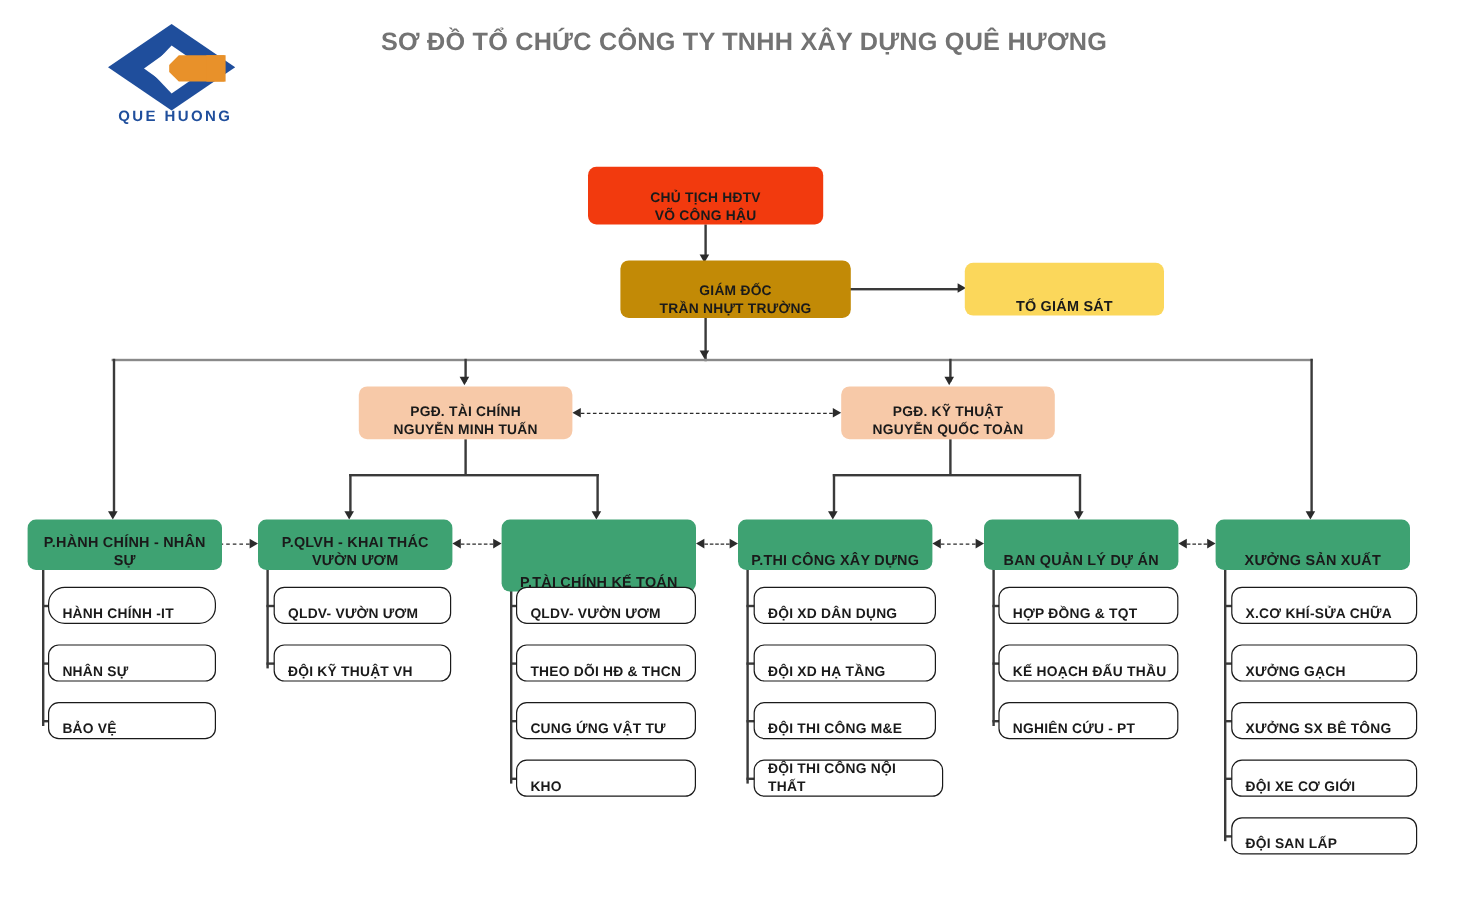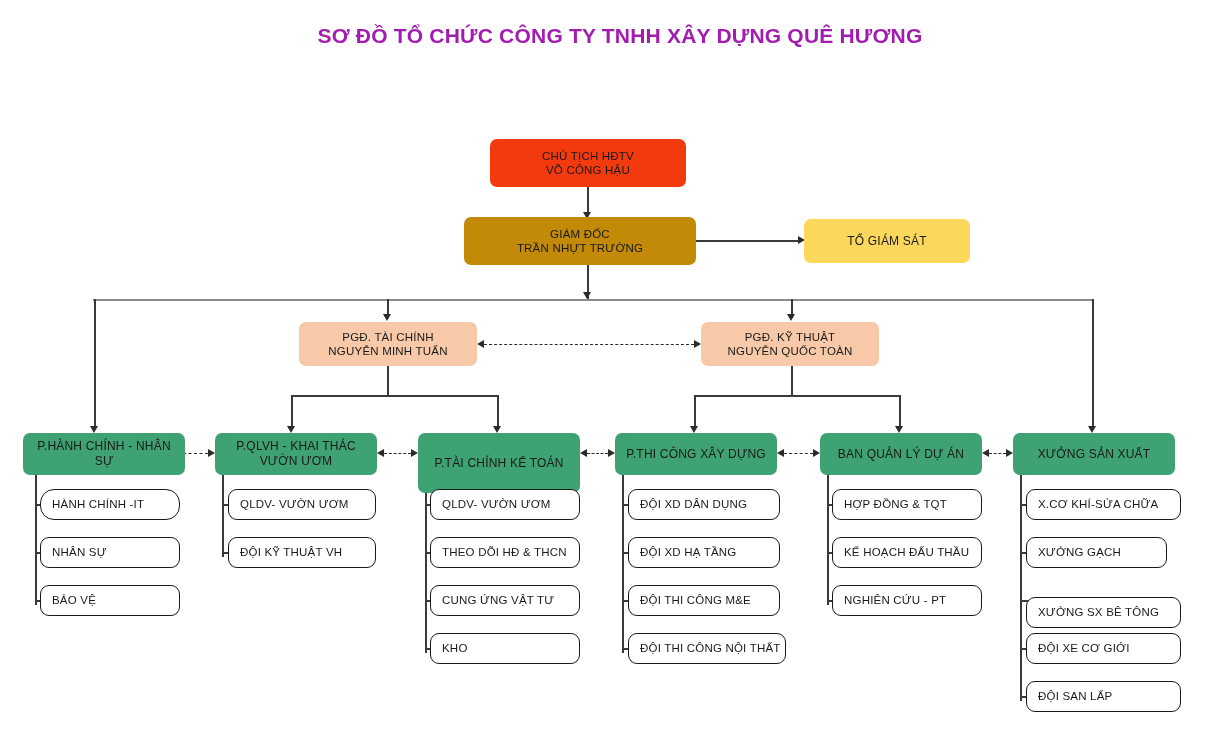--- a/index.html
+++ b/index.html
@@ -11,31 +11,31 @@
   }
   #root{position:relative;width:1218px;height:751px;}
 
   
   #logo{position:absolute;left:86px;top:16px;width:120px;height:94px;}
   #logo svg{display:block;}
   #title{
     position:absolute;left:300px;top:24px;width:640px;
     text-align:center;
     font-size:21px;font-weight:bold;letter-spacing:.2px;
-    color:#a21caf;
+    color:#737373;
     font-family:"Liberation Sans","DejaVu Sans",sans-serif;
   }
 
   
   .node{
     position:absolute;
     box-sizing:border-box;
-    display:flex;align-items:center;justify-content:center;
+    display:flex;align-items:flex-end;justify-content:center;
     text-align:center;
-    font-weight:normal;
+    font-weight:bold;
     color:#1a1a1a;
     border-radius:7px;
     line-height:1.25;
     letter-spacing:.2px;
     z-index:3;
     padding:0 4px;
   }
   .node .l2{display:block;}
   .node-red{background:#F23A0E;font-size:11.5px;}
   .node-gold{background:#C28A06;font-size:11.5px;}
@@ -73,34 +73,45 @@
   }
   .dash{
     position:absolute;height:0;border-top:1.6px dashed #2b2b2b;z-index:1;
   }
 </style>
 </head>
 <body>
 
 <div id="root">
 
+  <div id="logo">
+    <svg width="120" height="94" viewBox="0 0 120 94">
+      <polygon points="57,4 110,40 57,76 4,40" fill="#1F4E9C"></polygon>
+      <polygon points="57,22 86,42 57,62 38,42" fill="#FFFFFF"></polygon>
+      <polygon points="63,30 101,30 101,52 63,52 52,41" fill="#E8912A"></polygon>
+      <polygon points="55,26 55,56 34,41" fill="#FFFFFF"></polygon>
+      <rect x="86" y="30" width="16" height="22" fill="#E8912A"></rect>
+    </svg>
+    <div style="position:absolute;left:0;top:74px;width:120px;text-align:center;
+                font-size:12.5px;font-weight:bold;letter-spacing:2px;color:#1F4E9C;">QUE HUONG</div>
+  </div>
 
   <div id="title">SƠ ĐỒ TỔ CHỨC CÔNG TY TNHH XÂY DỰNG QUÊ HƯƠNG</div>
 
   <div class="node node-red" style="left:490px;top:139px;width:196px;height:48px;">
     <div>
       <span class="l2">CHỦ TỊCH HĐTV</span>
       <span class="l2">VÕ CÔNG HẬU</span>
     </div>
   </div>
 
   <div class="ln v" style="left:587px;top:187px;height:27px;"></div>
   <div class="arrow-d" style="left:583px;top:212px;"></div>
 
-  <div class="node node-gold" style="left:464px;top:217px;width:232px;height:48px;">
+  <div class="node node-gold" style="left:517px;top:217px;width:192px;height:48px;">
     <div>
       <span class="l2">GIÁM ĐỐC</span>
       <span class="l2">TRẦN NHỰT TRƯỜNG</span>
     </div>
   </div>
 
   <div class="ln h" style="left:686px;top:240px;width:114px;"></div>
   <div class="arrow-r" style="left:798px;top:236px;"></div>
 
   <div class="node node-yellow" style="left:804px;top:219px;width:166px;height:44px;">
@@ -294,24 +305,24 @@
 
   <div class="ln v" style="left:1020px;top:475px;height:226px;"></div>
   <div class="ln h" style="left:1020px;top:504px;width:13px;"></div>
   <div class="ln h" style="left:1020px;top:552px;width:13px;"></div>
   <div class="ln h" style="left:1020px;top:600px;width:13px;"></div>
   <div class="ln h" style="left:1020px;top:648px;width:13px;"></div>
   <div class="ln h" style="left:1020px;top:696px;width:13px;"></div>
   <div class="node node-white" style="left:1026px;top:489px;width:155px;height:31px;">
     <span>X.CƠ KHÍ-SỬA CHỮA</span>
   </div>
-  <div class="node node-white" style="left:1026px;top:537px;width:141px;height:31px;">
+  <div class="node node-white" style="left:1026px;top:537px;width:155px;height:31px;">
     <span>XƯỞNG GẠCH</span>
   </div>
-  <div class="node node-white" style="left:1026px;top:585px;width:155px;height:31px;margin-top:12px;">
+  <div class="node node-white" style="left:1026px;top:585px;width:155px;height:31px;">
     <span>XƯỞNG SX BÊ TÔNG</span>
   </div>
   <div class="node node-white" style="left:1026px;top:633px;width:155px;height:31px;">
     <span>ĐỘI XE CƠ GIỚI</span>
   </div>
   <div class="node node-white" style="left:1026px;top:681px;width:155px;height:31px;">
     <span>ĐỘI SAN LẤP</span>
   </div>
 
 </div>

